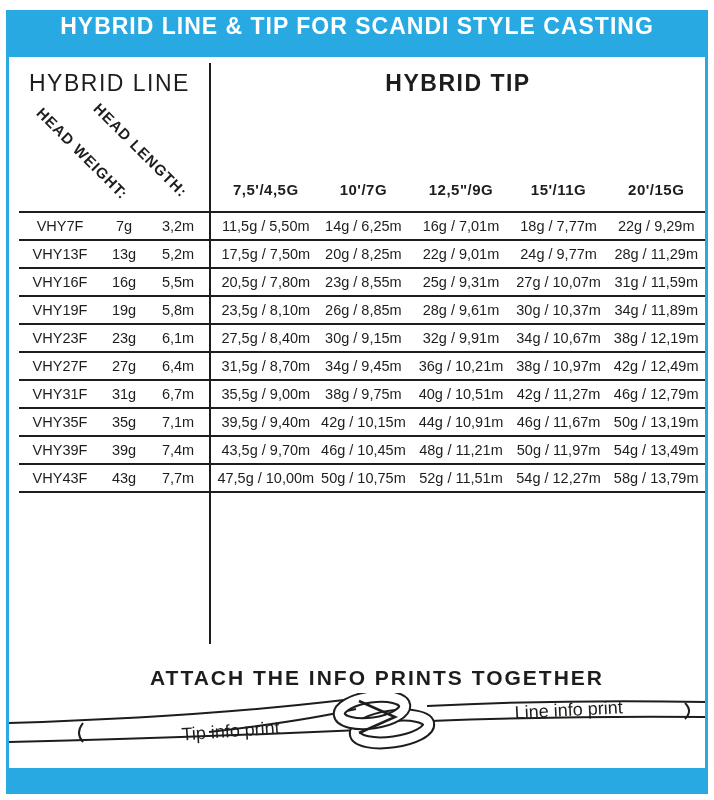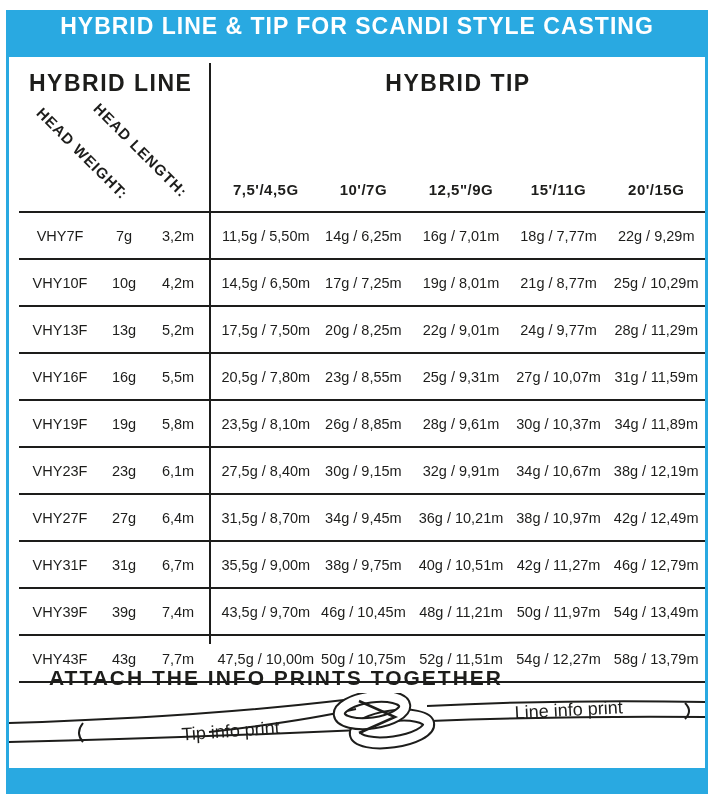--- a/index.html
+++ b/index.html
@@ -5,21 +5,21 @@
   :root { --accent:#29a9e1; --ink:#1d1d1b; }
   * { margin:0; padding:0; box-sizing:border-box; }
   body { width:714px; height:800px; background:#ffffff; font-family:"Liberation Sans", sans-serif; color:var(--ink); }
   .page { position:relative; width:714px; height:800px; background:#fff; overflow:hidden; }
   .frame { position:absolute; left:6px; top:10px; width:702px; height:784px; border:3px solid var(--accent); background:#fff; }
 
   .banner { position:absolute; left:0; top:0; width:696px; height:44px; background:var(--accent);
             display:flex; align-items:flex-start; justify-content:center; }
   .banner span { color:#fff; font-weight:bold; font-size:23px; letter-spacing:1px; white-space:nowrap; }
 
-  .hl-header { position:absolute; left:20px; top:57px; font-size:23px; font-weight:bold; letter-spacing:1.5px; }
+  .hl-header { position:absolute; left:20px; top:57px; font-size:23px; font-weight:normal; letter-spacing:1.5px; }
   .ht-header { position:absolute; left:202px; top:57px; width:494px; text-align:center;
                font-size:23px; font-weight:bold; letter-spacing:1.5px; }
 
   .diag { position:absolute; font-size:15px; font-weight:bold; letter-spacing:1px; white-space:nowrap;
           transform:rotate(45deg); transform-origin:100% 100%; height:18px; line-height:18px; }
   .diag-weight { right:586px; top:172px; }
   .diag-length { right:527px; top:170px; }
 
   .v-divider { position:absolute; left:200px; top:50px; width:2px; height:581px; background:var(--ink); }
 
@@ -27,24 +27,24 @@
 
   .col-head-row { position:absolute; left:10px; top:168px; width:686px; height:32px;
                   align-items:end; border-bottom:2px solid var(--ink); }
   .col-head { grid-row:1; text-align:center; font-size:15px; font-weight:bold; letter-spacing:0.5px;
               padding-bottom:19px; white-space:nowrap; }
   .col-head:nth-child(1){ grid-column:5; } .col-head:nth-child(2){ grid-column:6; }
   .col-head:nth-child(3){ grid-column:7; } .col-head:nth-child(4){ grid-column:8; }
   .col-head:nth-child(5){ grid-column:9; }
 
   .tbody { position:absolute; left:10px; top:200px; width:686px; }
-  .row { height:47px; border-bottom:2px solid var(--ink); align-items:center; }
+  .row { height:28px; border-bottom:2px solid var(--ink); align-items:center; }
   .cell { text-align:center; font-size:14.5px; white-space:nowrap; color:var(--ink); }
 
-  .attach-heading { position:absolute; left:0; top:653px; width:696px; text-align:left;
+  .attach-heading { position:absolute; left:0; top:653px; width:696px; text-align:center;
                     font-size:21px; font-weight:bold; letter-spacing:2px;padding-left:40px; }
 
   .knot-svg { position:absolute; left:0; top:680px; width:696px; height:80px; }
   .knot-svg text { font-family:"Liberation Sans", sans-serif; font-size:18px; fill:var(--ink); }
 
   .footer-bar { position:absolute; left:0; bottom:0; width:696px; height:23px; background:var(--accent); }
 </style>
 </head>
 <body>
 
@@ -77,31 +77,20 @@
           <div class="cell">7g</div>
           <div class="cell">3,2m</div>
           <div class="cell"></div>
           <div class="cell">11,5g / 5,50m</div>
           <div class="cell">14g / 6,25m</div>
           <div class="cell">16g / 7,01m</div>
           <div class="cell">18g / 7,77m</div>
           <div class="cell">22g / 9,29m</div>
         </div>
         <div class="row">
-          <div class="cell">VHY10F</div>
-          <div class="cell">10g</div>
-          <div class="cell">4,2m</div>
-          <div class="cell"></div>
-          <div class="cell">14,5g / 6,50m</div>
-          <div class="cell">17g / 7,25m</div>
-          <div class="cell">19g / 8,01m</div>
-          <div class="cell">21g / 8,77m</div>
-          <div class="cell">25g / 10,29m</div>
-        </div>
-        <div class="row">
           <div class="cell">VHY13F</div>
           <div class="cell">13g</div>
           <div class="cell">5,2m</div>
           <div class="cell"></div>
           <div class="cell">17,5g / 7,50m</div>
           <div class="cell">20g / 8,25m</div>
           <div class="cell">22g / 9,01m</div>
           <div class="cell">24g / 9,77m</div>
           <div class="cell">28g / 11,29m</div>
         </div>
@@ -152,20 +141,31 @@
         <div class="row">
           <div class="cell">VHY31F</div>
           <div class="cell">31g</div>
           <div class="cell">6,7m</div>
           <div class="cell"></div>
           <div class="cell">35,5g / 9,00m</div>
           <div class="cell">38g / 9,75m</div>
           <div class="cell">40g / 10,51m</div>
           <div class="cell">42g / 11,27m</div>
           <div class="cell">46g / 12,79m</div>
+        </div>
+        <div class="row">
+          <div class="cell">VHY35F</div>
+          <div class="cell">35g</div>
+          <div class="cell">7,1m</div>
+          <div class="cell"></div>
+          <div class="cell">39,5g / 9,40m</div>
+          <div class="cell">42g / 10,15m</div>
+          <div class="cell">44g / 10,91m</div>
+          <div class="cell">46g / 11,67m</div>
+          <div class="cell">50g / 13,19m</div>
         </div>
         <div class="row">
           <div class="cell">VHY39F</div>
           <div class="cell">39g</div>
           <div class="cell">7,4m</div>
           <div class="cell"></div>
           <div class="cell">43,5g / 9,70m</div>
           <div class="cell">46g / 10,45m</div>
           <div class="cell">48g / 11,21m</div>
           <div class="cell">50g / 11,97m</div>

